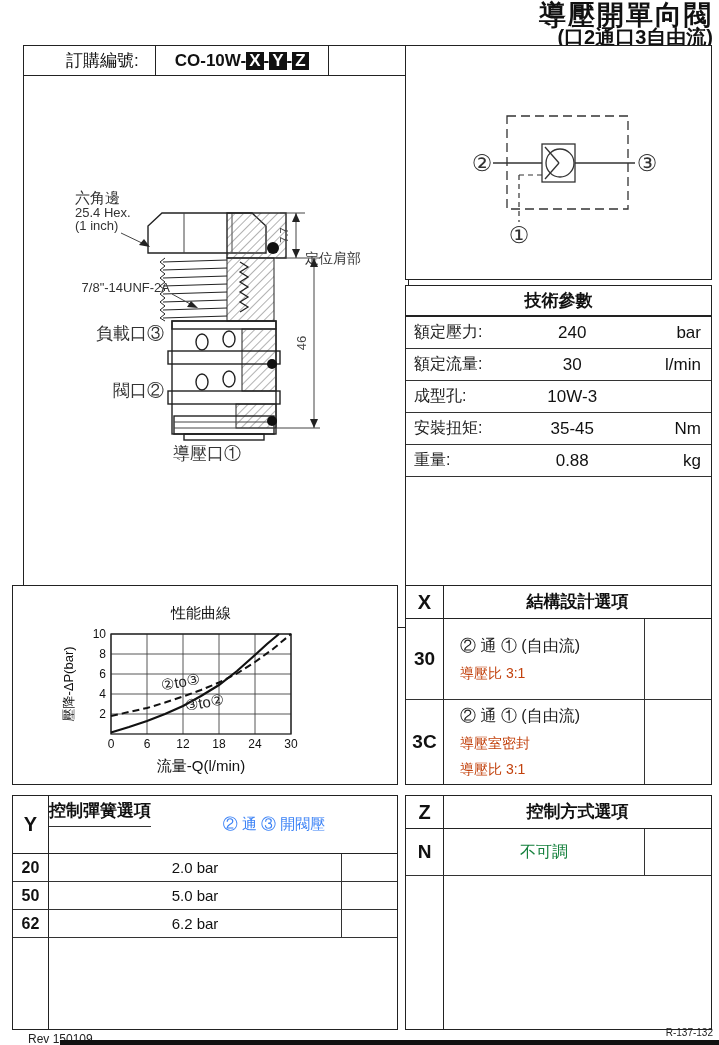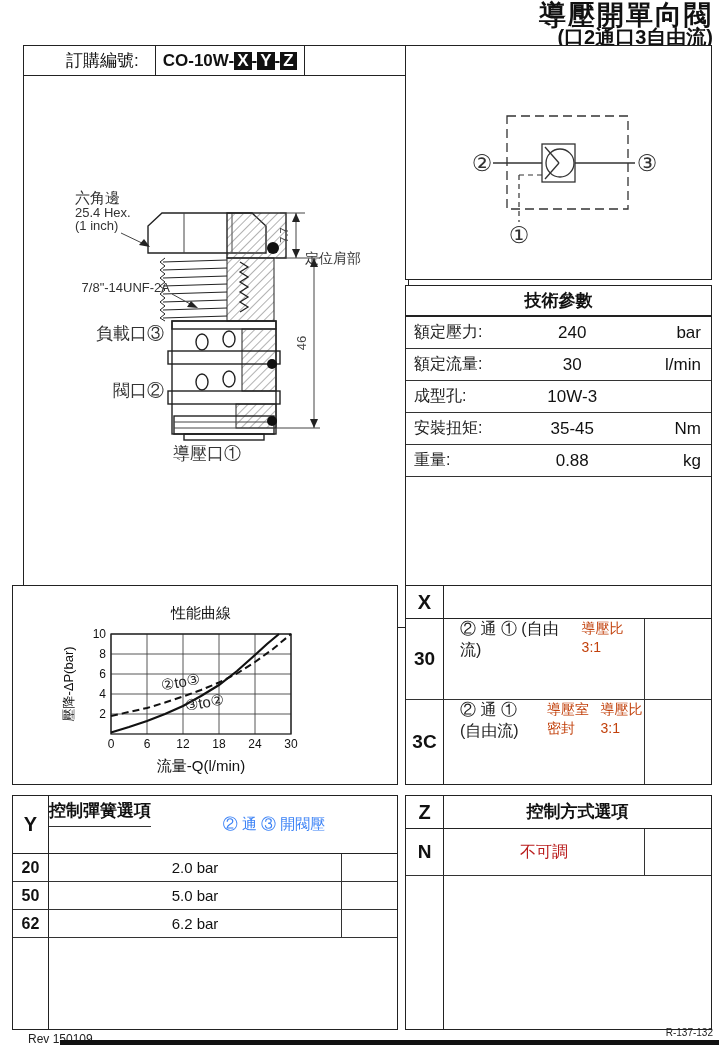--- a/index.html
+++ b/index.html
@@ -10,21 +10,21 @@
   
   #title-block{position:absolute;top:0;right:6px;text-align:right;}
   #title-block .t1{font-size:27px;font-weight:bold;letter-spacing:2px;line-height:30px;}
   #title-block .t2{font-size:20px;font-weight:bold;line-height:15px;}
 
   
   #main-box{left:23px;top:45px;width:386px;height:583px;}
   #order-row{height:29px;border-bottom:1.5px solid #222;display:flex;align-items:center;}
   #order-label{margin-left:42px;font-size:17px;}
   #order-code{margin-left:16px;height:100%;border-left:1.5px solid #222;border-right:1.5px solid #222;
-              display:flex;align-items:center;padding:0 7px;font-size:17px;font-weight:bold;justify-content:flex-end;}
+              display:flex;align-items:center;padding:0 19px;font-size:17px;font-weight:bold;justify-content:flex-end;}
   .chip{background:#111;color:#fff;padding:0 3px;display:inline-block;line-height:18px;}
   #units{position:absolute;left:5px;bottom:3px;font-size:17px;}
   #valve-svg{position:absolute;left:0;top:30px;}
   .lbl{fill:#333;}
   .dim{fill:#444;}
   .thin{stroke:#444;stroke-width:1;fill:none;}
   .med{stroke:#222;stroke-width:1.4;fill:none;}
 
   
   #tech-box{left:405px;top:285px;width:307px;height:339px;}
@@ -38,21 +38,21 @@
   #chart-box{left:12px;top:585px;width:386px;height:200px;}
 
   
   .opt-head{display:flex;border-bottom:1.5px solid #222;}
   .opt-code-h{width:38px;border-right:1.5px solid #222;text-align:center;font-weight:bold;font-size:20px;box-sizing:border-box;}
   .opt-title{flex:1;text-align:center;font-weight:bold;font-size:17px;}
   .opt-row{display:flex;border-bottom:1.4px solid #333;}
   .opt-code{width:38px;border-right:1.5px solid #222;text-align:center;font-weight:bold;font-size:19px;
             display:flex;align-items:center;justify-content:center;box-sizing:border-box;}
   .opt-right{width:67px;border-left:1px solid #333;box-sizing:border-box;}
-  .opt-body{flex:1;display:flex;flex-direction:row;justify-content:center;padding-left:16px;gap:7px;}
+  .opt-body{flex:1;display:flex;flex-direction:column;justify-content:center;padding-left:16px;gap:7px;}
   .opt-line1{font-size:16px;color:#222;}
   .opt-line{font-size:14px;color:#c2410c;line-height:1.35;}
   .empty-fill{flex:1;display:flex;}
   .empty-col{width:38px;border-right:1.5px solid #222;box-sizing:border-box;}
 
   
   #x-box{left:405px;top:585px;width:307px;height:200px;display:flex;flex-direction:column;}
   #x-box .opt-head{height:32px;}
   #x-box .opt-code-h{line-height:32px;}
   #x-box .opt-title{line-height:32px;}
@@ -73,21 +73,21 @@
   .y-row .tail{width:56px;border-left:1px solid #333;box-sizing:border-box;}
   #y-empty{flex:1;display:flex;}
   #y-empty .empty-col{width:36px;}
 
   
   #z-box{left:405px;top:795px;width:307px;height:235px;display:flex;flex-direction:column;}
   #z-box .opt-head{height:32px;}
   #z-box .opt-code-h{line-height:32px;}
   #z-box .opt-title{line-height:32px;}
   #z-row-n{height:46px;}
-  #z-row-n .val{flex:1;text-align:right;font-size:16px;color:#b91c1c;display:flex;align-items:center;justify-content:center;}
+  #z-row-n .val{flex:1;text-align:right;font-size:16px;color:#15803d;display:flex;align-items:center;justify-content:center;}
 
   
   #footer-left{position:absolute;left:28px;top:1032px;font-size:12px;color:#222;}
   #footer-right{position:absolute;right:6px;top:1027px;font-size:10px;color:#222;}
   #footer-bar{position:absolute;left:60px;right:0;top:1040px;height:5px;background:#111;}
 </style>
 </head>
 <body>
 
 <div id="title-block">
@@ -274,20 +274,21 @@
         <polyline points="98,146.5 116,141 134,135 152,128 170,120 188,110 206,99 224,85 242,69 254,58 266,48" fill="none" stroke="#111" stroke-width="2.2"></polyline>
         <text x="149" y="104.5" font-size="15" fill="#222" transform="rotate(-10 149 104.5)">②to③</text>
         <text x="173" y="125" font-size="15" fill="#222" transform="rotate(-10 173 125)">③to②</text>
       </g>
   </svg>
 </div>
 
 <div id="x-box" class="box">
   <div class="opt-head">
     <div class="opt-code-h">X</div>
+    <div class="opt-title">結構設計選項</div>
   </div>
   <div id="x-row-30" class="opt-row">
     <div class="opt-code">30</div>
     <div class="opt-body">
       <span class="opt-line1">② 通 ① (自由流)</span>
       <span class="opt-line">導壓比 3:1</span>
     </div>
     <div class="opt-right"></div>
   </div>
   <div id="x-row-3c" class="opt-row">

